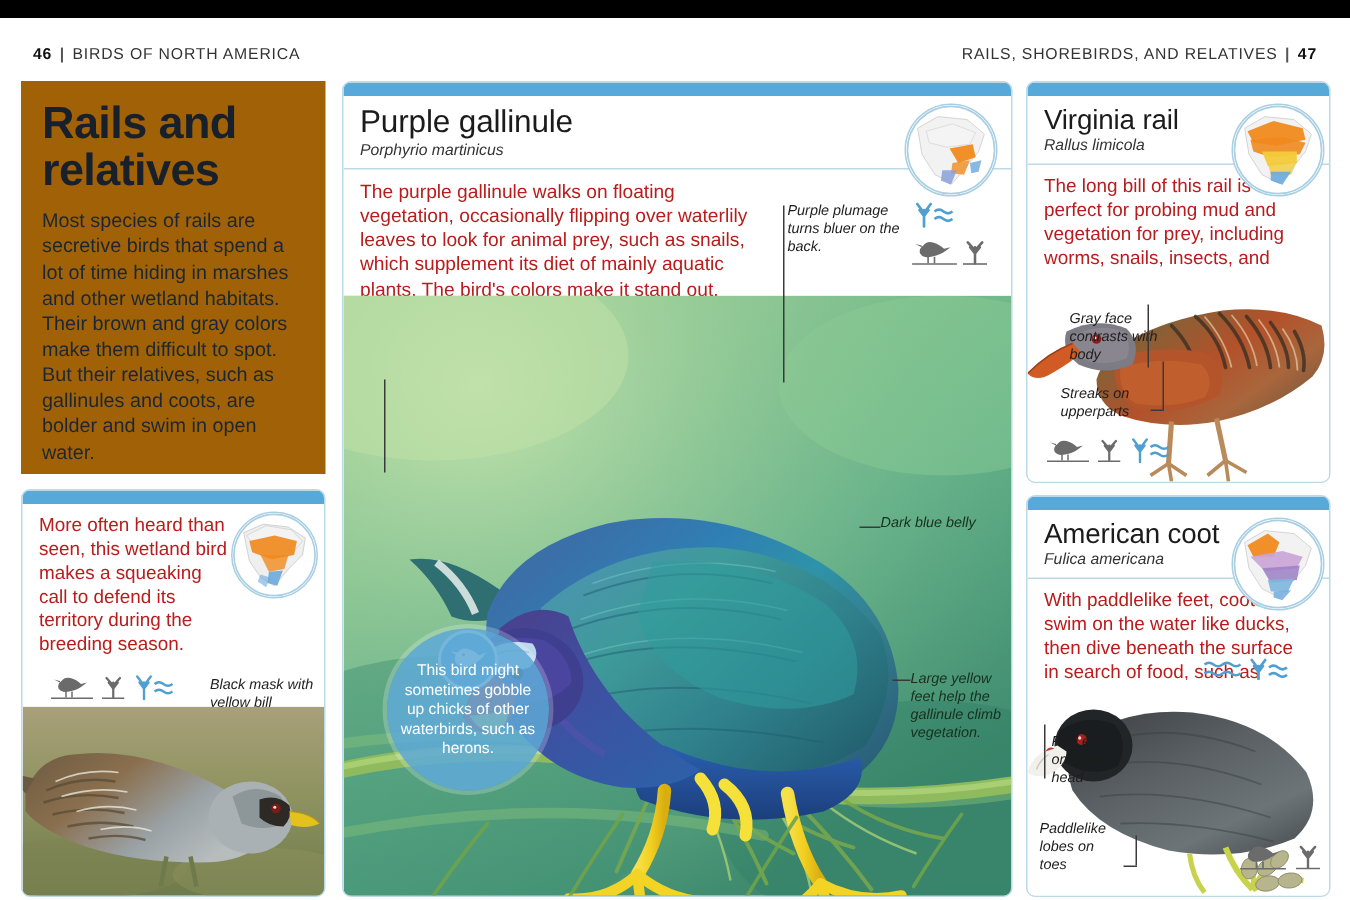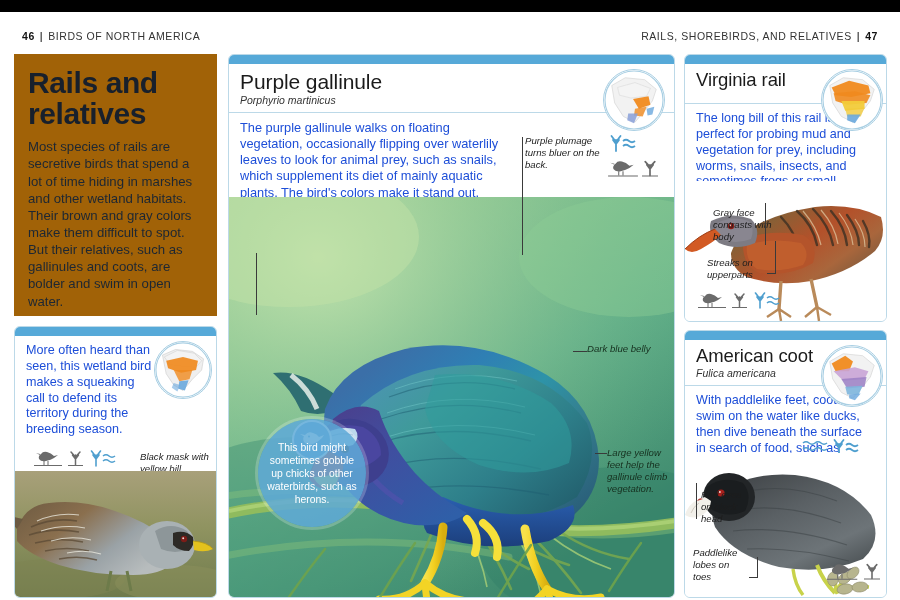--- a/index.html
+++ b/index.html
@@ -64,21 +64,21 @@
   .card .head h2 {
     font-size: 18.5px; font-weight: normal;
     color: #1b1b1b; letter-spacing: -.1px; line-height: 1.1;
   }
   .card .head .sci {
     font-size: 10.5px; font-style: italic;
     color: #333; margin-top: 1px;
   }
   .card .body {
     padding: 7px 11px 4px 11px;
-    font-size: 12.6px; line-height: 1.26; color: #1d4ed8;
+    font-size: 12.6px; line-height: 1.26; color: #b91c1c;
   }
 
   
   .rangemap {
     position: absolute;
     border-radius: 50%;
     background: #ffffff;
     border: 1px solid #a9cfe3;
     overflow: hidden;
   }
@@ -441,20 +441,21 @@
     </svg>
   </div>
   <div id="factbubble">
     <p>This bird might sometimes gobble up chicks of other waterbirds, such as herons.</p>
   </div>
 
   <div class="card" id="card-virginia" style="left:684px; top:42px; width:203px; height:268px;">
     <div class="topbar"></div>
     <div class="head" style="min-height:40px;">
       <h2>Virginia rail</h2>
+      <div class="sci">Rallus limicola</div>
     </div>
     <div class="body" style="width:190px;">The long bill of this rail is perfect for probing mud and vegetation for prey, including worms, snails, insects, and sometimes frogs or small snakes.</div>
 
     <div class="rangemap" style="left:136px; top:14px; width:62px; height:62px;">
       <svg viewBox="0 0 62 62">
         <circle cx="31" cy="31" r="30" fill="#fff"></circle>
         <path d="M8 16 L22 8 L42 10 L54 20 L50 32 L42 42 L32 54 L20 48 L11 34 Z" fill="#f2f2f2" stroke="#cfcfcf" stroke-width=".6"></path>
         <path d="M10 18 L28 11 L48 16 L50 24 L30 28 L14 26 Z" fill="#f08a1e" opacity=".95"></path>
         <path d="M12 24 L34 22 L50 26 L46 34 L26 36 L14 32 Z" fill="#f08a1e" opacity=".9"></path>
         <path d="M20 32 L44 32 L44 40 L24 42 Z" fill="#f2cb3a" opacity=".95"></path>

